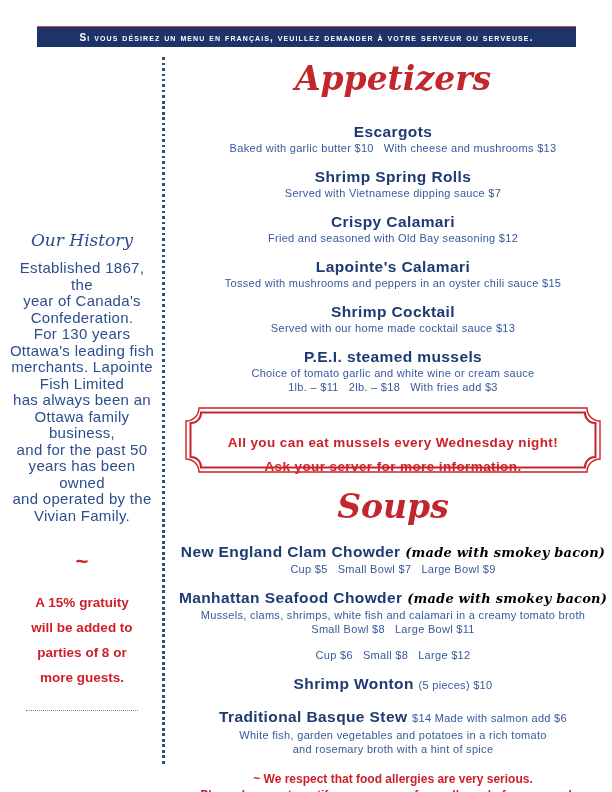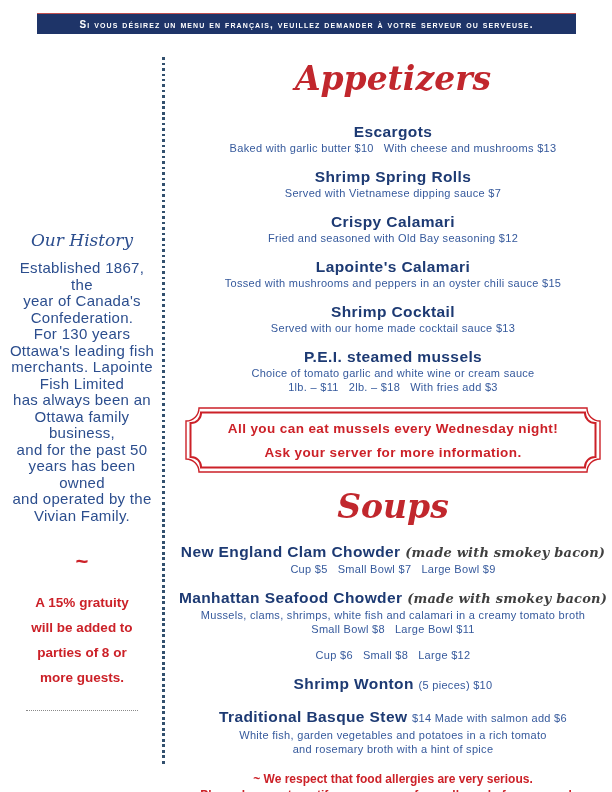--- a/index.html
+++ b/index.html
@@ -9,21 +9,21 @@
     width: 612px;
     height: 792px;
     background: #ffffff;
     font-family: "Liberation Sans", sans-serif;
     overflow: hidden;
   }
 
   
   .banner {
     position: absolute;
-    left: 37px; top: 13px;
+    left: 37px; top: 26px;
     width: 539px; height: 21px;
     background: #1e3468;
     border-top: 1px solid #c05050;
     color: #ffffff;
     font-size: 10px;
     font-weight: bold;
     font-variant: small-caps;
     letter-spacing: 1.1px;
     display: flex; align-items: center; justify-content: center;
     white-space: nowrap;
@@ -94,38 +94,38 @@
     color: #1d3a73;
     letter-spacing: 0.4px;
     line-height: 19px;
   }
   .item-suffix { font-size: 11px; font-weight: normal; color: #35599c; letter-spacing: 0.3px; }
   .item-note {
     font-family: "DejaVu Serif", serif;
     font-style: italic;
     font-size: 13px;
     font-weight: bold;
-    color: #404040;
+    color: #000000;
     letter-spacing: 0.2px;
   }
   .item-desc, .item-prices {
     font-size: 11px;
     color: #35599c;
     letter-spacing: 0.3px;
     line-height: 14px;
     white-space: pre-wrap;
   }
 
   
   .promo-box {
     position: relative;
     width: 418px;
     height: 68px;
     margin: 10px auto 8px auto;
-    display: flex; flex-direction: column; align-items: center; justify-content: center;
+    display: flex; flex-direction: column; align-items: center; justify-content: flex-end;
     gap: 9px;
   }
   .promo-box svg { position: absolute; inset: 0; width: 100%; height: 100%; }
   .promo-line {
     position: relative;
     color: #cc2128;
     font-size: 13.5px;
     font-weight: bold;
     letter-spacing: 0.4px;
     z-index: 1;

